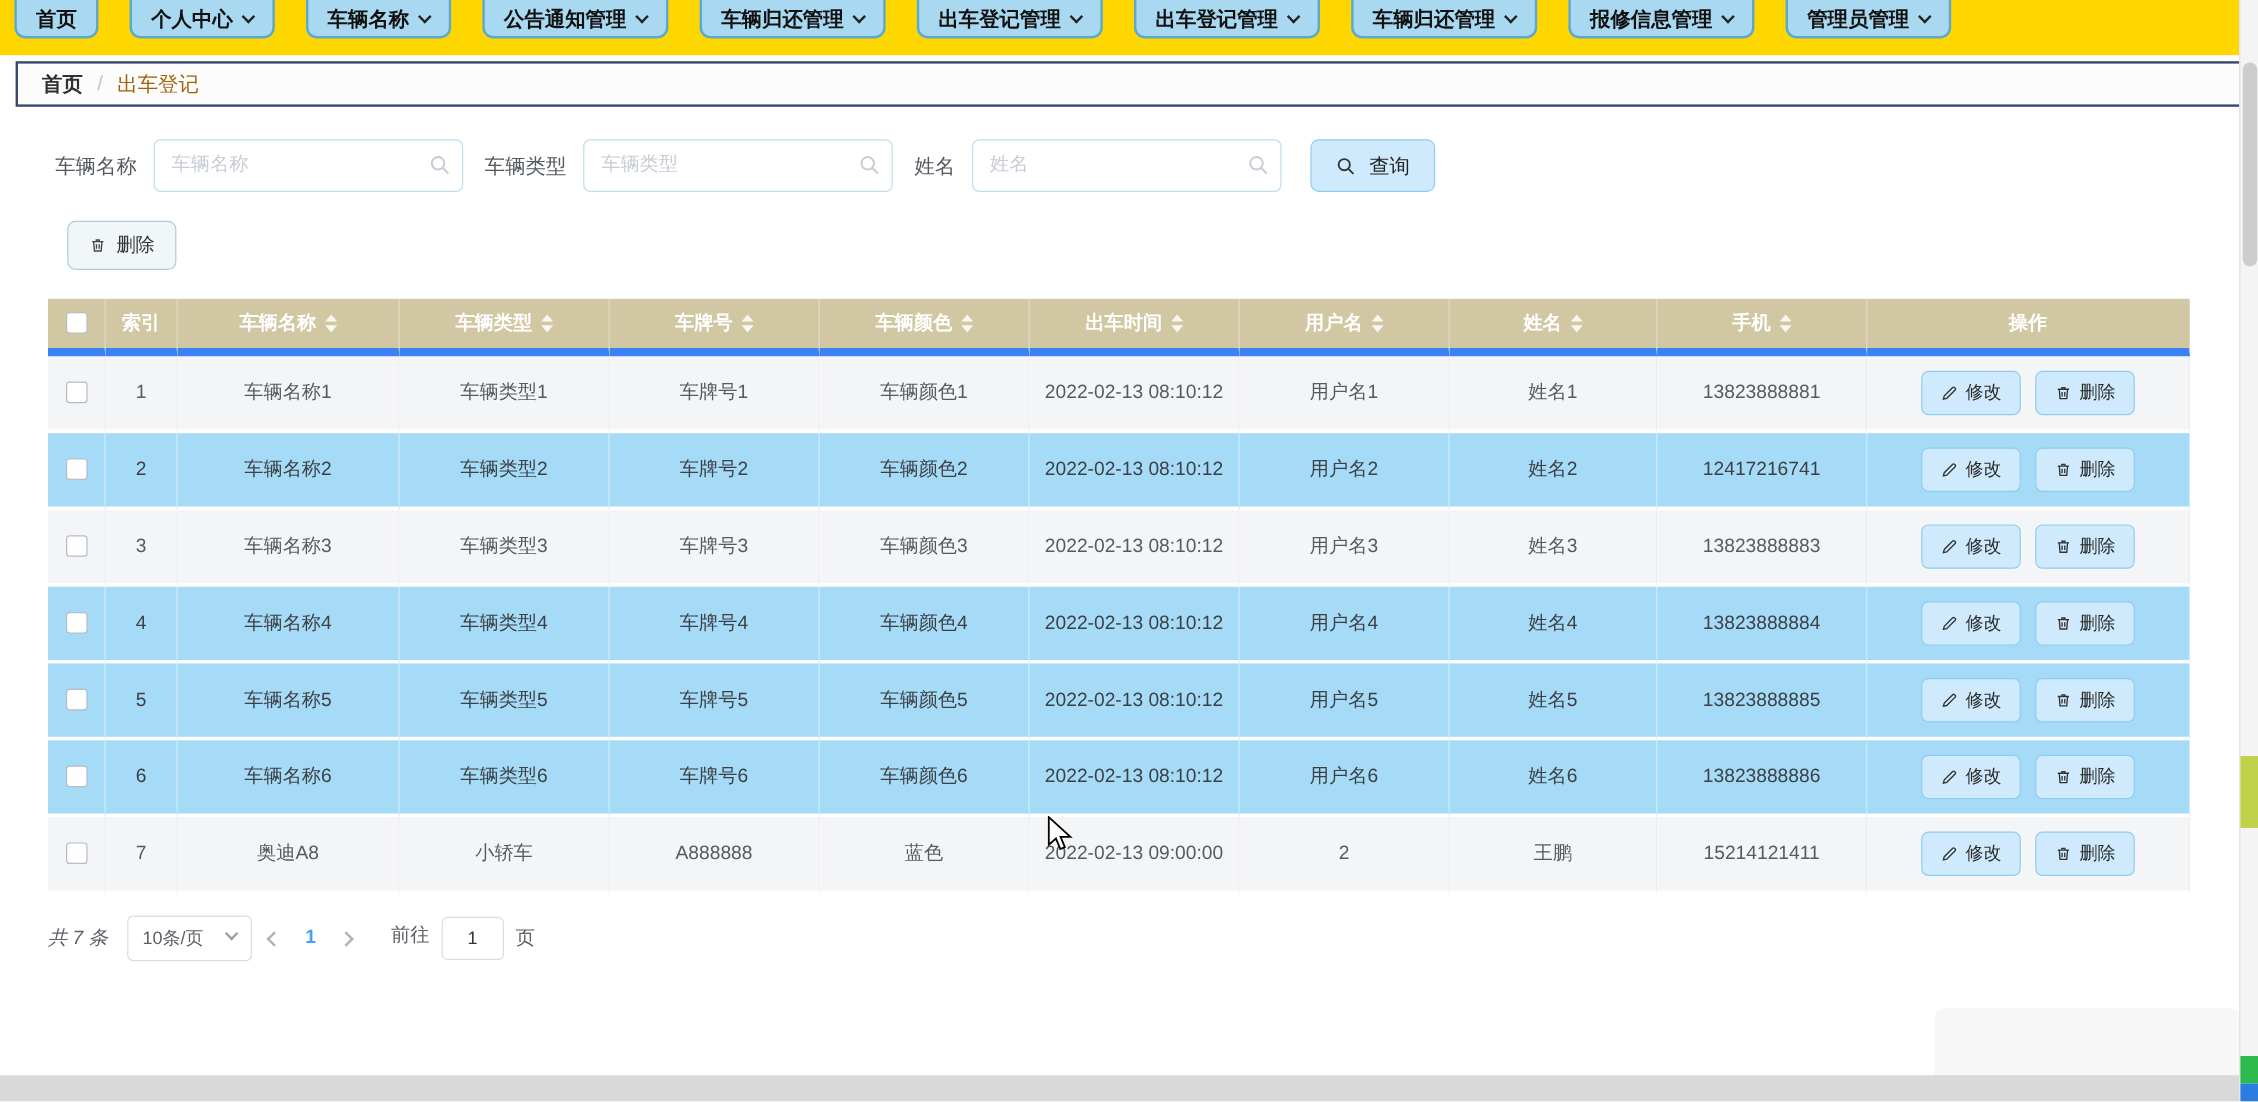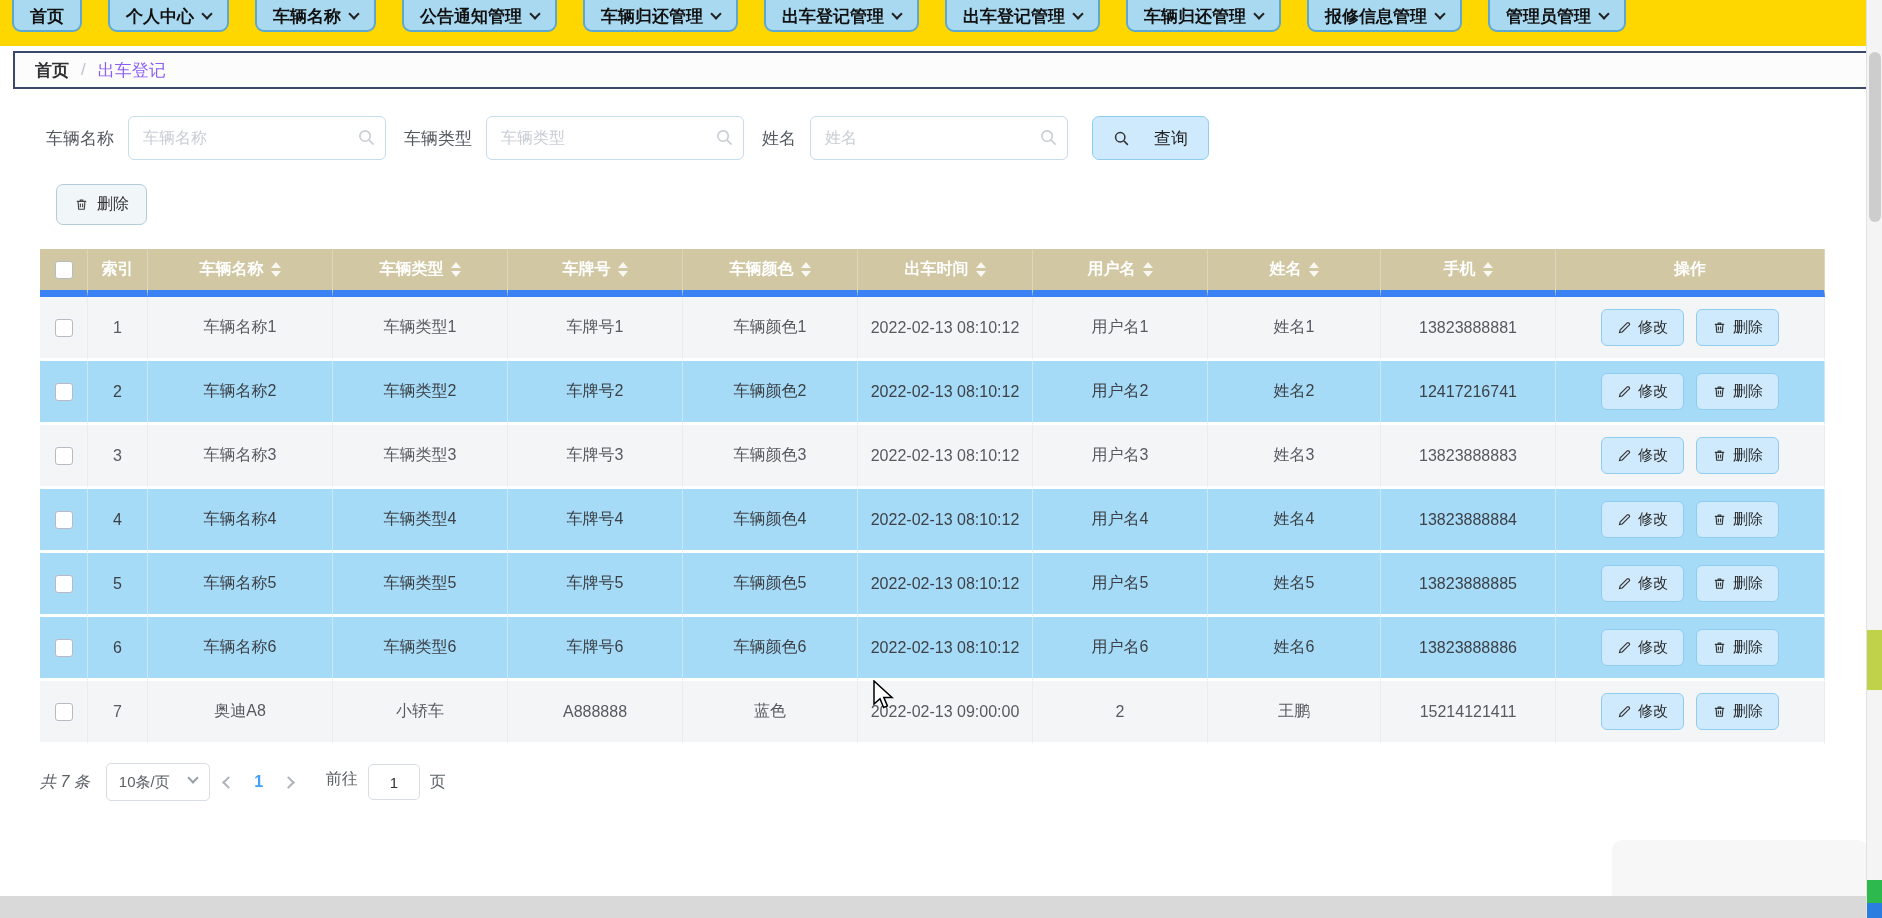--- a/index.html
+++ b/index.html
@@ -31,40 +31,40 @@
   }
 
   
   .crumbbox {
     margin:5px 14px 0 13px; height:38px;
     border:2px solid #3c486b; background:#fcfcfc;
     display:flex; align-items:center; padding-left:20px; font-size:17px;
   }
   .crumb-home { font-weight:bold; color:#303133; cursor:pointer; }
   .crumb-sep  { color:#c0c4cc; margin:0 12px; }
-  .crumb-cur  { color:#8b5cf6; }
+  .crumb-cur  { color:#a16207; }
 
   
   .filters { display:flex; align-items:center; margin-top:27px; padding-left:46px; }
   .f-label { font-size:17px; color:#54585f; margin-right:14px; white-space:nowrap; }
   .input-wrap { position:relative; margin-right:18px; }
   .input-wrap input {
     width:258px; height:44px; border:1px solid #c4dcec; border-radius:6px;
     padding:0 38px 0 14px; font-size:16px; color:#333; outline:none;
     font-family:inherit; background:#fff;
   }
   .input-wrap input::placeholder { color:#c8ccd4; }
   .input-search-icon { position:absolute; right:10px; top:12px; }
 
   .query-btn {
     margin-left:6px; height:44px; padding:0 20px;
     background:var(--action-button-bg,#cfeafc);
     border:1px solid var(--action-button-border,#8fcdf0);
     border-radius:7px; font-size:17px; color:#222; font-family:inherit;
-    display:flex; align-items:center; gap:24px; cursor:pointer;
+    display:flex; align-items:center; gap:11px; cursor:pointer;
   }
 
   .bulk-row { margin-top:24px; padding-left:56px; }
   .bulk-delete-btn {
     height:41px; padding:0 17px; background:#f1f6f9;
     border:1px solid #b4cbd8; border-radius:7px; font-size:16px; color:#333;
     display:flex; align-items:center; gap:8px; cursor:pointer; font-family:inherit;
   }
 
   

